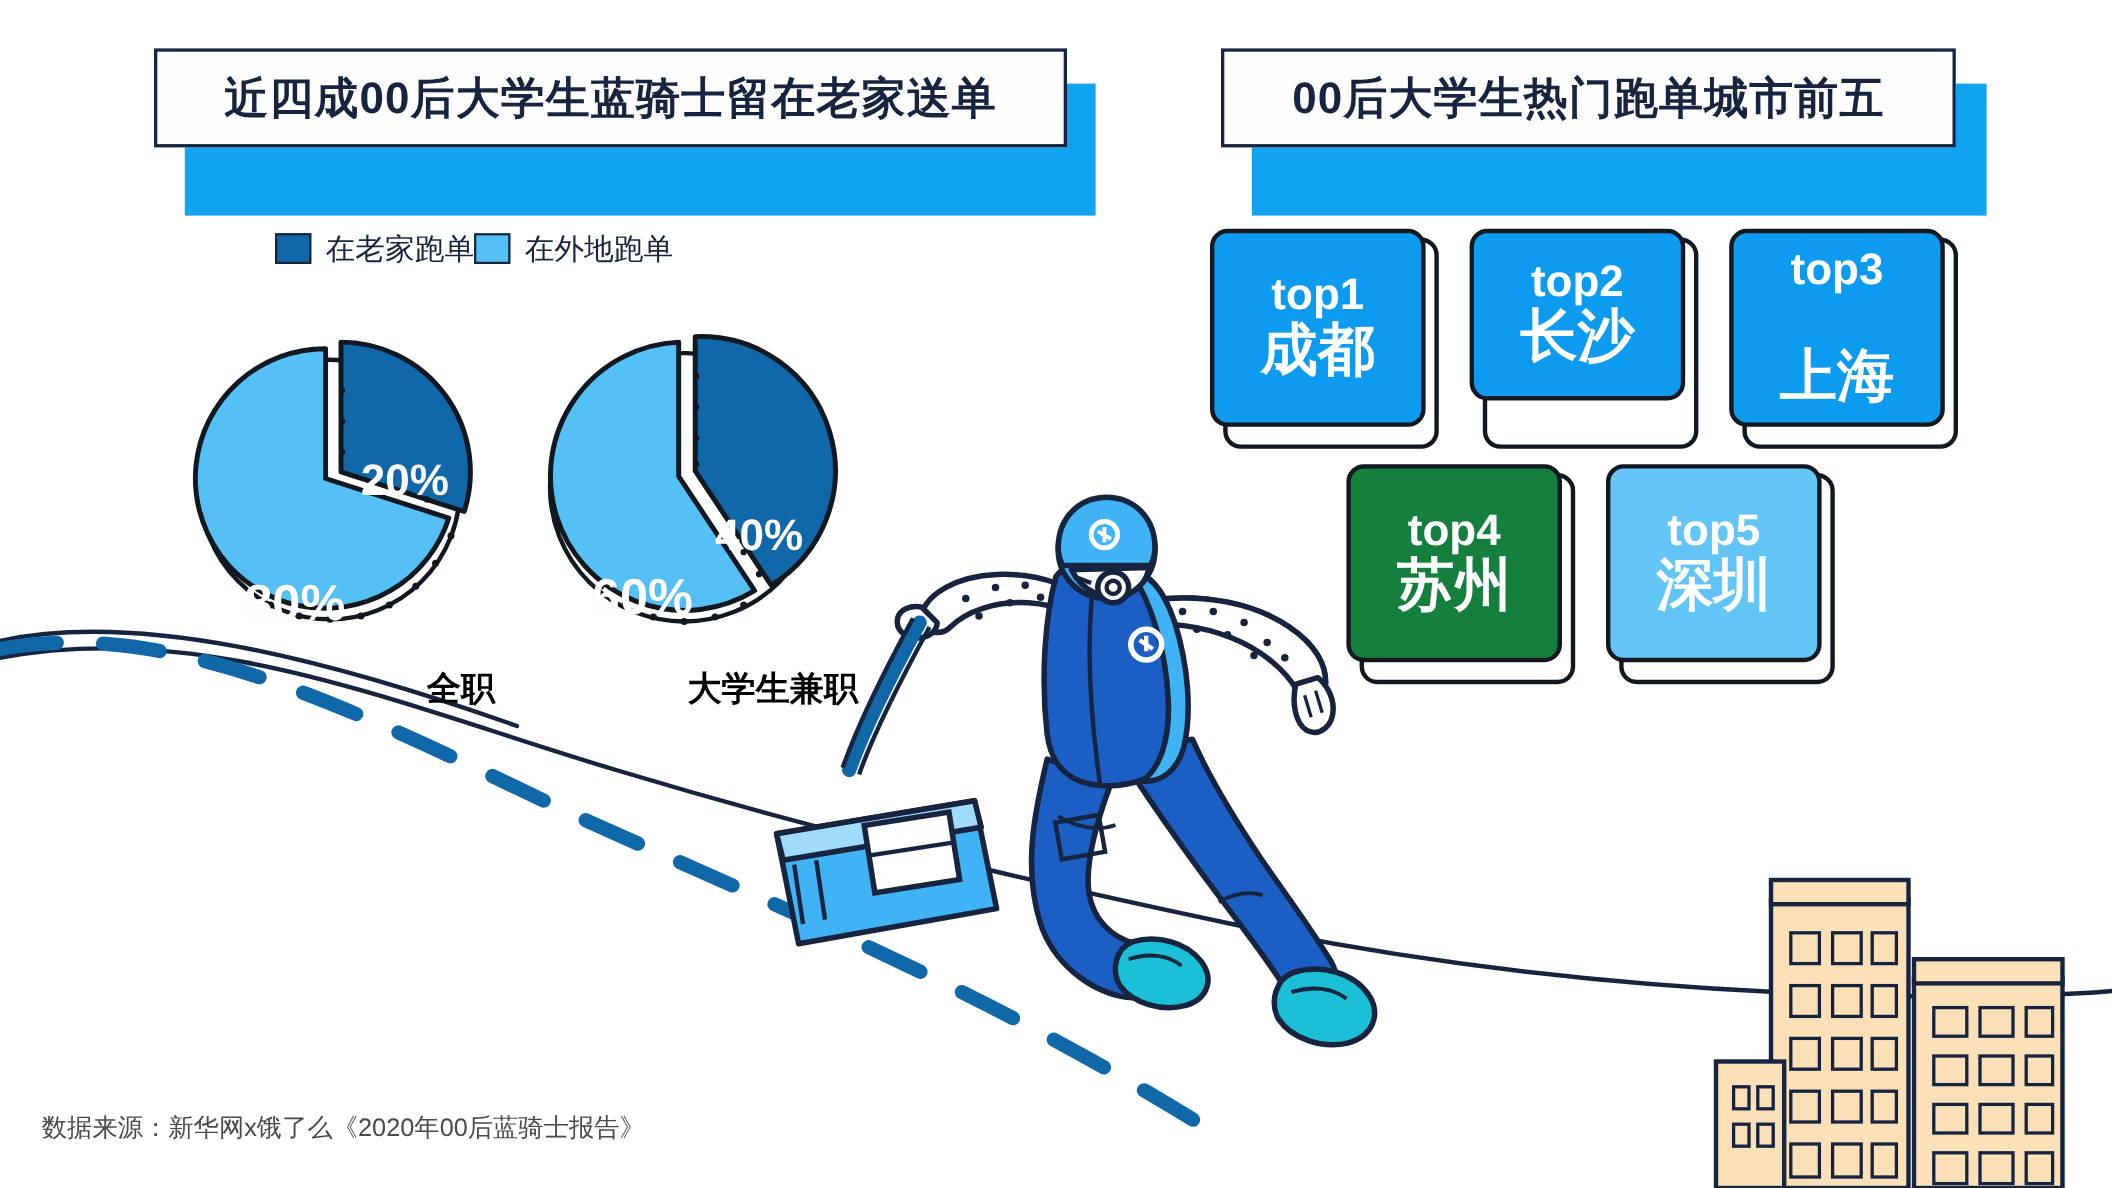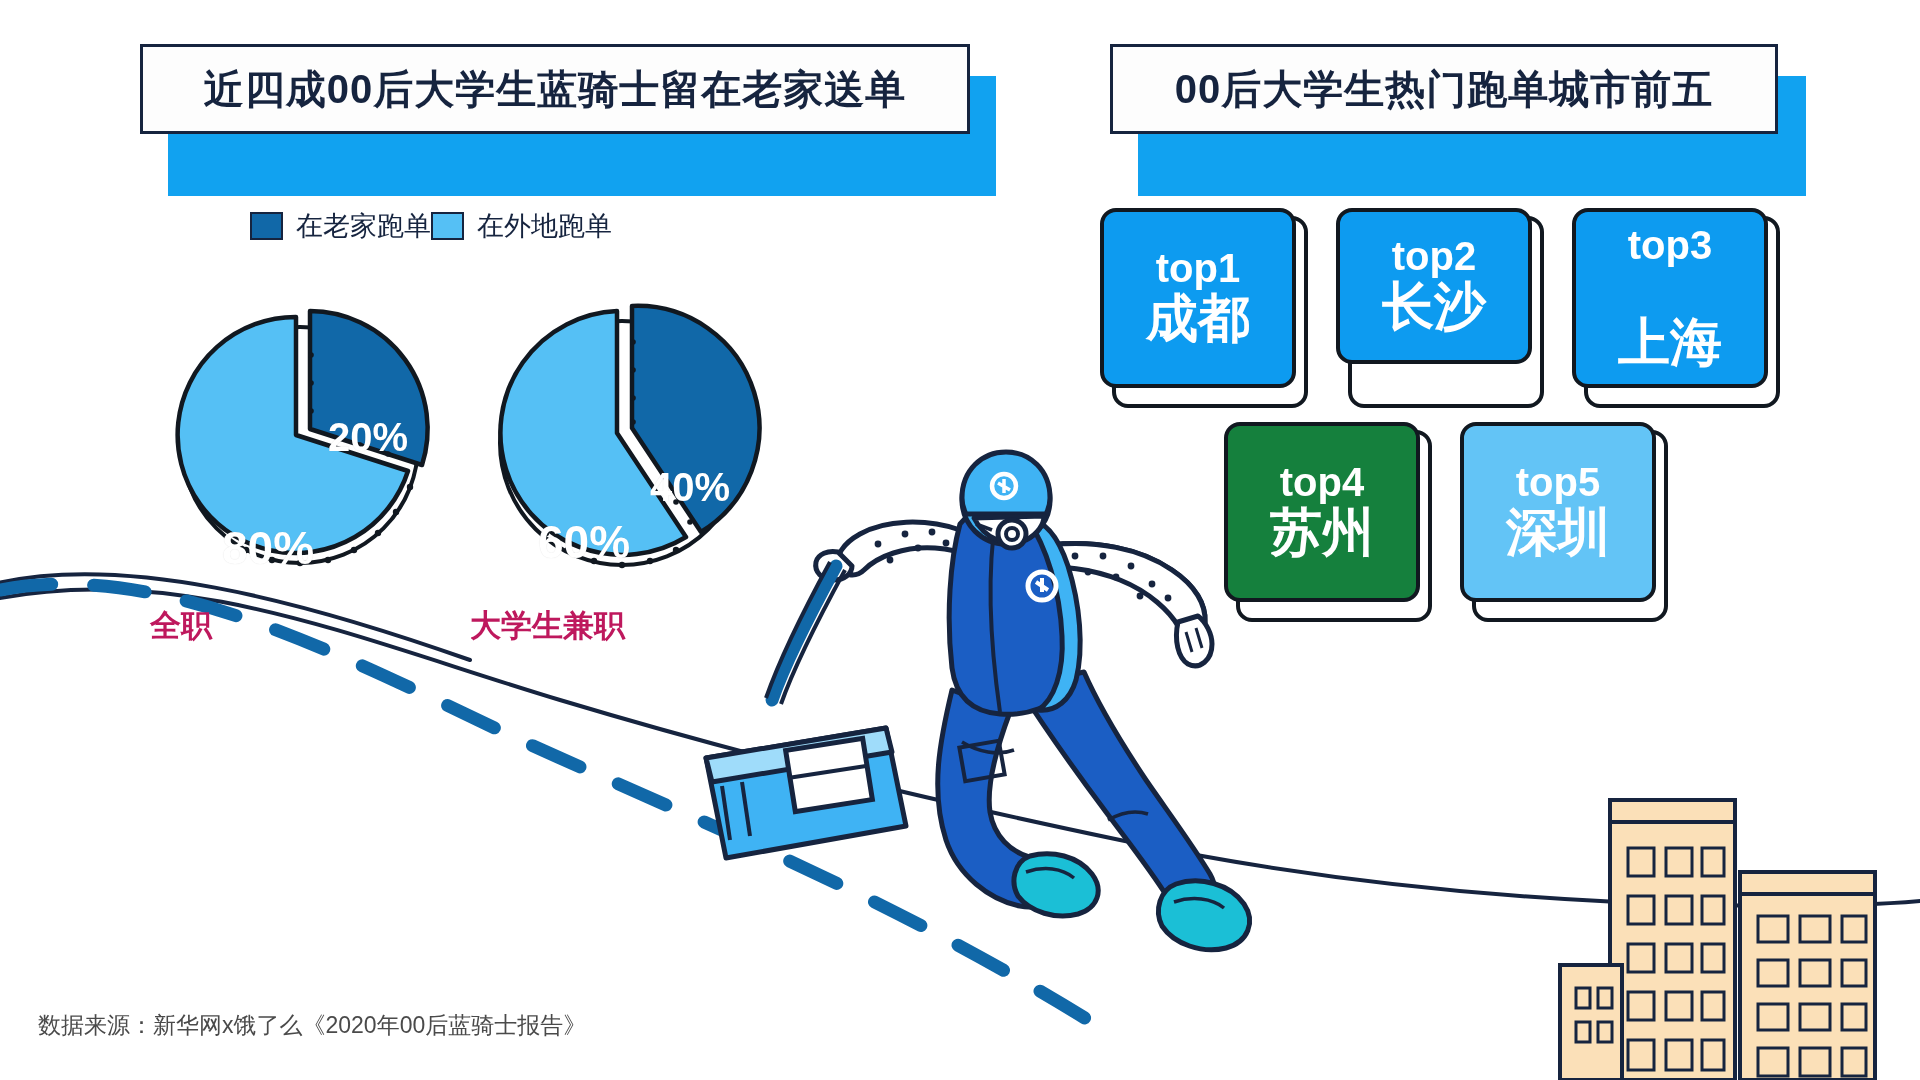--- a/index.html
+++ b/index.html
@@ -43,22 +43,22 @@
 
   
   #legend { position: absolute; left: 250px; top: 208px; display: flex; align-items: center; }
   .legend-item { display: flex; align-items: center; gap: 13px; }
   .legend-swatch { width: 33px; height: 28px; border: 2.5px solid #16243F; }
   .legend-label { font-size: 27px; color: #16243F; font-weight: 500; white-space: nowrap; }
 
   
   .pie-block { position: absolute; }
   .pie-caption {
-    position: absolute; width: 100%; text-align: left;
-    font-size: 31px; font-weight: bold; color: #be185d; white-space: nowrap;
+    position: absolute; width: 100%; text-align: right;
+    font-size: 31px; font-weight: bold; color: #000000; white-space: nowrap;
   }
   .pct-label {
     position: absolute; color: #ffffff; font-weight: bold;
     text-shadow: 0 0 1px rgba(0,0,0,.15);
   }
 
   
   .card {
     position: absolute;
     border-radius: 16px;

